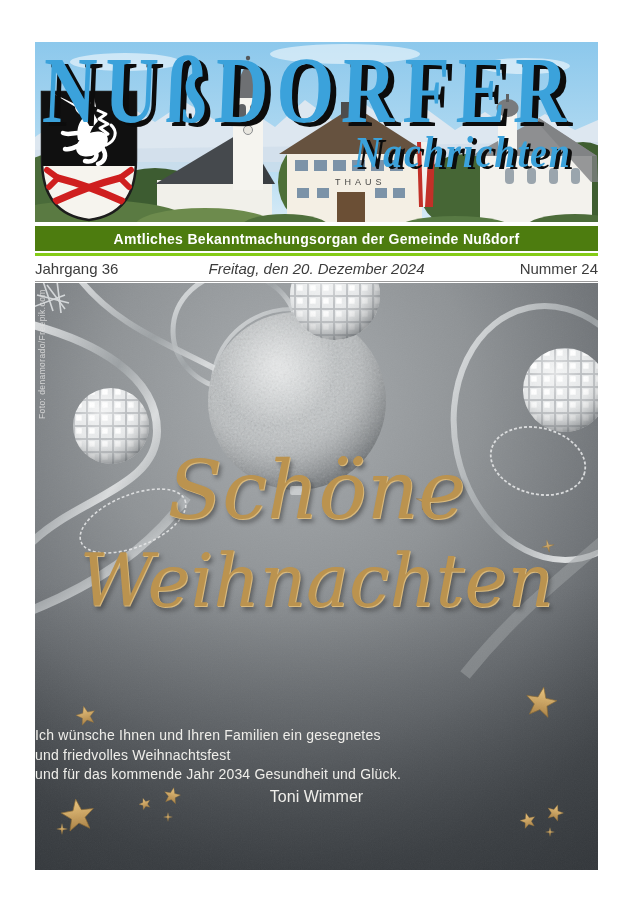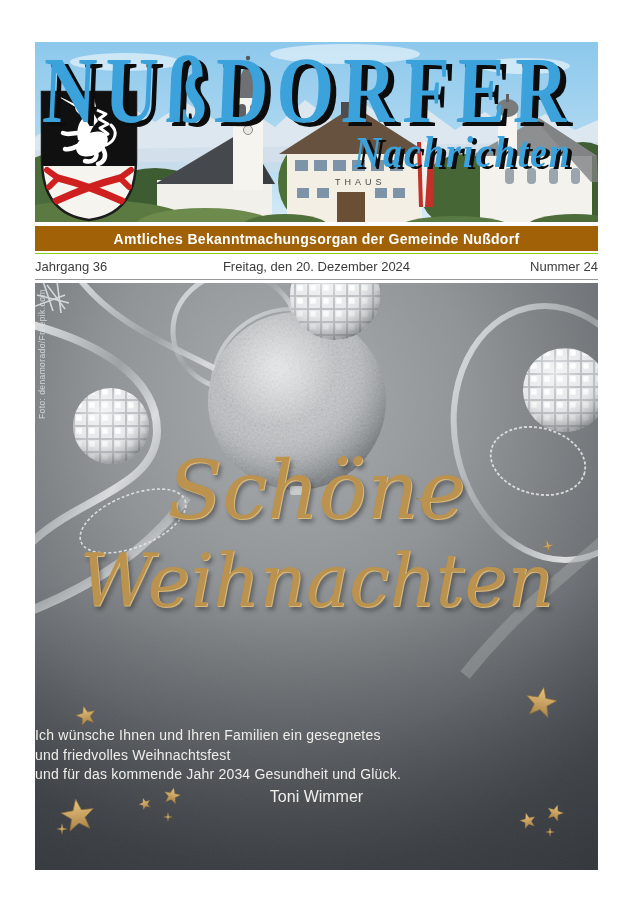--- a/index.html
+++ b/index.html
@@ -14,31 +14,31 @@
       color:#3ba2db;letter-spacing:8px;
       text-shadow:6px 3px 0 #0c0c0c;
       transform:scaleY(1.28) skewX(-3deg);transform-origin:top left;}
   .masthead-sub{position:absolute;right:26px;top:88px;white-space:nowrap;
       font-family:"Liberation Serif",serif;font-weight:bold;font-style:italic;font-size:38px;line-height:38px;
       color:#3ba2db;letter-spacing:2px;text-shadow:4px 2px 0 #0c0c0c;
       transform:scaleY(1.15);transform-origin:top right;}
   .crest{position:absolute;left:3px;top:46px;width:102px;height:136px;}
 
   
-  .blue-bar{position:absolute;left:35px;top:226px;width:563px;height:25px;background:#a16207;
+  .blue-bar{position:absolute;left:35px;top:226px;width:563px;height:25px;background:#4d7c0f;
       color:#ffffff;font-weight:bold;font-size:14px;letter-spacing:.3px;
       display:flex;align-items:center;justify-content:center;}
 
   
   .issue-row{position:absolute;left:35px;top:253px;width:563px;height:25px;
-      border-top:1px solid #84cc16;border-bottom:1px solid #9b9b9b;
+      border-top:3px solid #84cc16;border-bottom:1px solid #9b9b9b;
       display:grid;grid-template-columns:1fr auto 1fr;align-items:center;
-      font-size:13px;color:#3c3c3c;}
+      font-size:15px;color:#3c3c3c;}
   .issue-row .left{text-align:left;}
-  .issue-row .center{text-align:center;}
+  .issue-row .center{text-align:center;font-style:italic;}
   .issue-row .right{text-align:right;padding-left:12px;}
 
   
   .poster{position:absolute;left:35px;top:283px;width:563px;height:587px;overflow:hidden;background:#14532d;}
   .poster svg.poster-art{position:absolute;left:0;top:0;}
   .credit{position:absolute;left:2px;top:6px;height:130px;
       writing-mode:vertical-rl;transform:rotate(180deg);
       font-size:8.5px;color:#e0e0e0;opacity:.85;letter-spacing:.4px;}
   .script-line{position:absolute;left:0;right:0;text-align:center;
       font-family:"DejaVu Serif",serif;font-style:italic;font-weight:normal;

